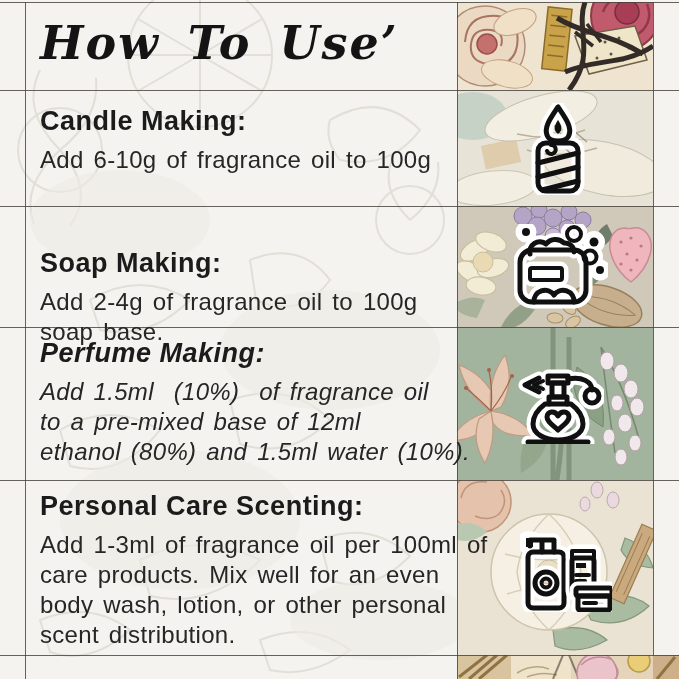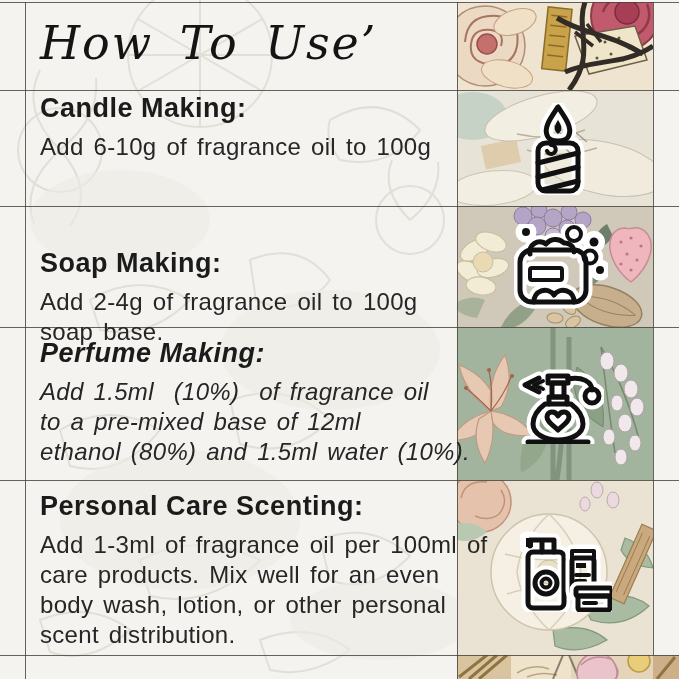--- a/index.html
+++ b/index.html
@@ -11,21 +11,21 @@
   }
   svg{display:block;}
   .bg-sketch{position:absolute;left:0;top:0;z-index:0;}
   .strip-block{position:absolute;left:457px;width:196px;overflow:hidden;z-index:1;}
   .strip-bottom{position:absolute;left:457px;width:222px;overflow:hidden;z-index:1;}
   .hline{position:absolute;left:0;width:679px;height:1px;background:rgba(70,66,58,.82);z-index:2;}
   .vline{position:absolute;width:1px;background:rgba(70,66,58,.82);z-index:2;}
   .title{
     position:absolute;left:40px;top:16px;z-index:3;
     font-family:"DejaVu Serif","Liberation Serif",serif;
-    font-style:italic;font-weight:normal;font-size:46px;color:#141414;
+    font-style:italic;font-weight:bold;font-size:46px;color:#141414;
     letter-spacing:2px;word-spacing:10px;white-space:nowrap;
   }
   .row{position:absolute;left:40px;width:415px;z-index:3;}
   .row h2{
     margin:0;font-size:27px;font-weight:700;color:#1b1b1b;
     letter-spacing:.5px;line-height:30px;
   }
   .row .body{margin:9px 0 0 0;font-size:24px;color:#262626;line-height:30px;letter-spacing:.3px;word-spacing:3px;}
   .ln{display:block;white-space:pre;}
   .icon{position:absolute;z-index:3;}
@@ -243,21 +243,21 @@
   <div class="hline" style="top:206px;"></div>
   <div class="hline" style="top:327px;"></div>
   <div class="hline" style="top:480px;"></div>
   <div class="hline" style="top:655px;"></div>
   <div class="vline" style="left:25px;top:2px;height:677px;"></div>
   <div class="vline" style="left:457px;top:2px;height:677px;"></div>
   <div class="vline" style="left:653px;top:2px;height:653px;"></div>
 
   <div class="title">How To Use’</div>
 
-  <section class="row" style="top:93px;">
+  <section class="row" style="top:106px;">
     <h2>Candle Making:</h2>
     <p class="body">
       <span class="ln">Add 6-10g of fragrance oil to 100g</span>
     </p>
   </section>
 
   <section class="row" style="top:208px;margin-top:40px;">
     <h2>Soap Making:</h2>
     <p class="body">
       <span class="ln">Add 2-4g of fragrance oil to 100g</span>

